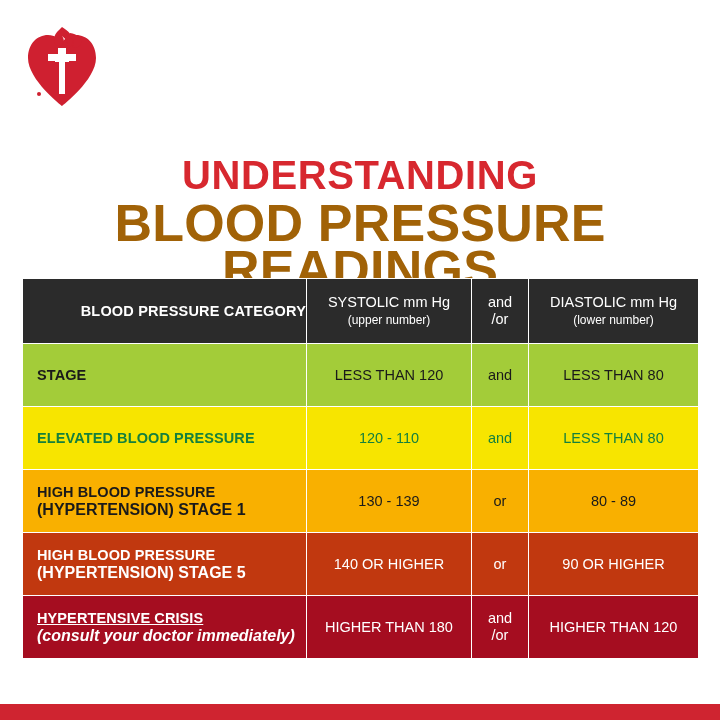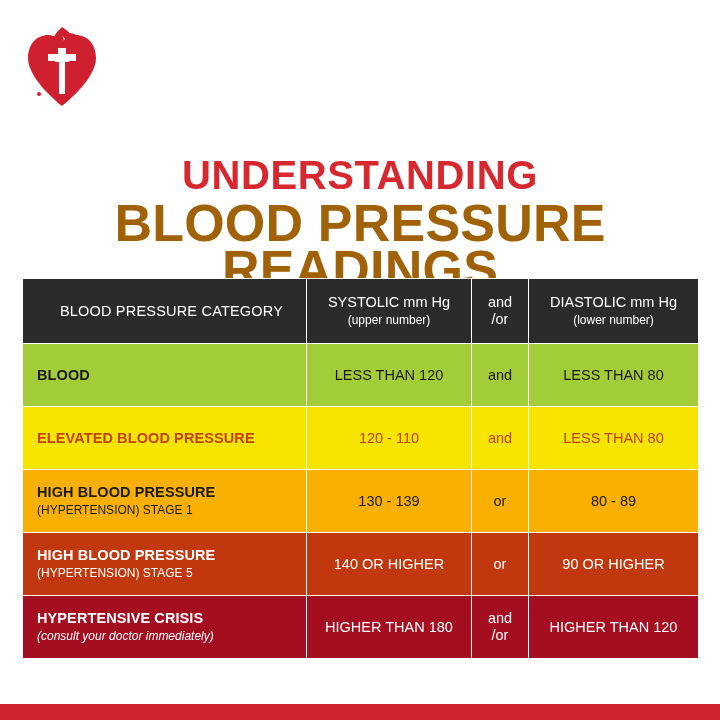--- a/index.html
+++ b/index.html
@@ -72,24 +72,24 @@
   .col-dia   { width: 170px; }
 
   
   .hdr-row td {
     background: #2b2b2b;
     color: #ffffff;
     height: 64px;
     border-color: #ffffff;
   }
   .hdr-cat {
-    text-align: center;
+    text-align: right;
     padding-left: 14px !important;
     font-size: 14.5px;
-    font-weight: normal;
+    font-weight: bold;
     letter-spacing: 0.2px;
   }
   .hdr-mid {
     text-align: center;
     font-size: 14.5px;
     line-height: 17px;
   }
   .hdr-mid .sub { font-size: 12px; }
   .hdr-andor {
     text-align: center;
@@ -105,40 +105,41 @@
     line-height: 18px;
   }
   .cat-main {
     display: block;
     font-size: 14.5px;
     font-weight: bold;
     letter-spacing: 0.1px;
   }
   .cat-sub {
     display: block;
-    font-size: 12px;
-    font-weight: normal;
+    font-size: 16px;
+    font-weight: bold;
   }
   .cell-val {
     text-align: center;
     font-size: 14.5px;
   }
   .cell-andor {
     text-align: center;
     font-size: 14.5px;
     line-height: 17px;
   }
 
   .row-normal   td { background: #a3cc39; color: #1a1a1a; }
-  .row-elevated td { background: #f7e500; color: #c2410c; }
+  .row-elevated td { background: #f7e500; color: #15803d; }
   .row-stage1   td { background: #f9b000; color: #1a1a1a; }
   .row-stage2   td { background: #c1380f; color: #ffffff; }
   .row-crisis   td { background: #a50d20; color: #ffffff; }
 
   .row-crisis .cat-main {
+    text-decoration: underline;
   }
   .row-crisis .cat-sub {
     font-style: italic;
   }
 
   
   #bottom-bar {
     position: absolute;
     left: 0;
     top: 704px;
@@ -193,21 +194,21 @@
         <span>/or</span>
       </td>
       <td class="hdr-mid">
         <span>DIASTOLIC mm Hg</span><br>
         <span class="sub">(lower number)</span>
       </td>
     </tr>
 
     <tr class="data-row row-normal">
       <td class="cell-cat">
-        <span class="cat-main">BLOOD</span>
+        <span class="cat-main">STAGE</span>
       </td>
       <td class="cell-val">LESS THAN 120</td>
       <td class="cell-andor">and</td>
       <td class="cell-val">LESS THAN 80</td>
     </tr>
 
     <tr class="data-row row-elevated">
       <td class="cell-cat">
         <span class="cat-main">ELEVATED BLOOD PRESSURE</span>
       </td>

